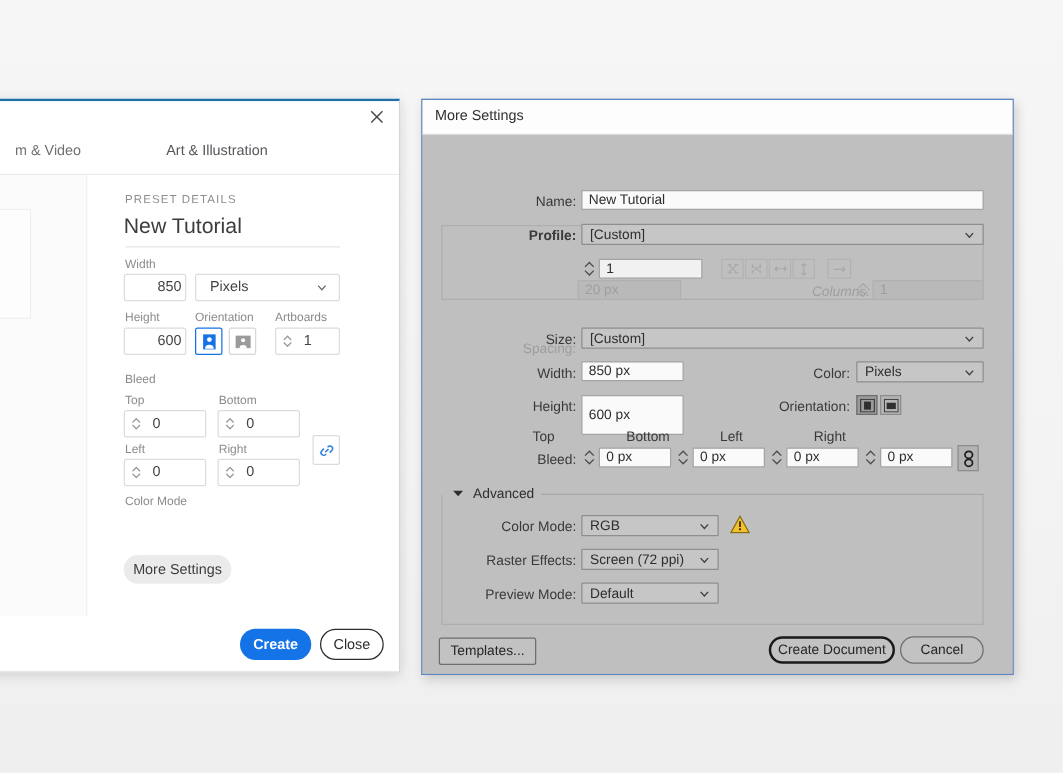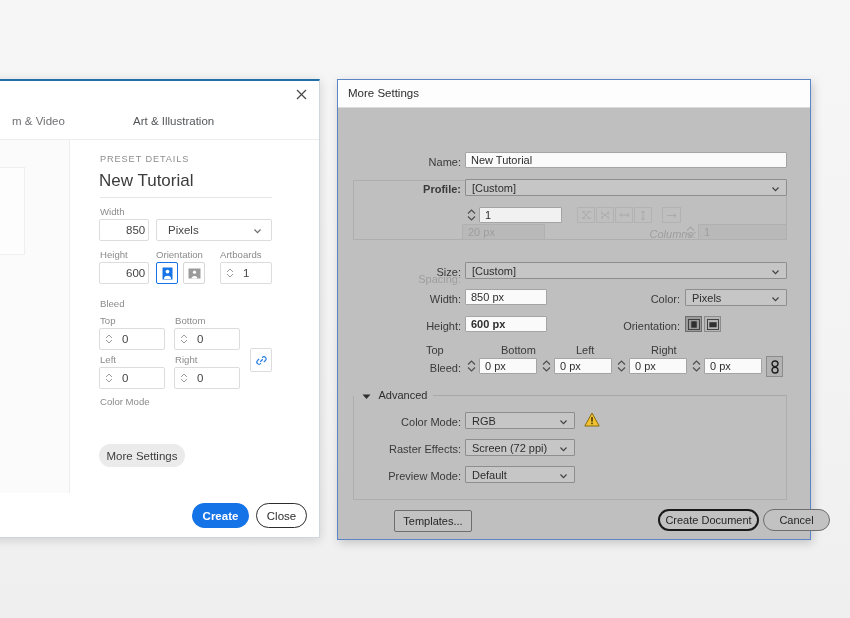--- a/index.html
+++ b/index.html
@@ -228,21 +228,21 @@
   }
   .ms-adv {
     position:absolute; font-size:11px; color:#2e2e2e;
   }
   .ms-advline { position:absolute; height:1px; background:#a8a8a8; }
   .ms-btn {
     position:absolute;
     background:#c2c2c2; border:1px solid #6e6e6e;
     box-sizing:border-box; border-radius:2px;
     font-size:11px; color:#262626;
-    display:flex;align-items:center;justify-content:center;margin-left:43px;
+    display:flex;align-items:center;justify-content:center;
   }
   .ms-btn.rounded { border-radius:11px; }
   .ms-btn.primary { border:2px solid #1a1a1a; border-radius:11px; }
   .warn { position:absolute; width:15px; height:14px; }
 </style>
 </head>
 <body>
 
 <div id="root">
 
@@ -487,21 +487,21 @@
       <div class="ms-select" style="left:347px; top:181px; width:102px; height:17px;">
         <span>Pixels</span>
         <span class="caret">
           <svg width="9" height="9" viewBox="0 0 9 9">
               <path d="M1.5 3 L4.5 6.2 L7.5 3" fill="none" stroke="#3f3f3f" stroke-width="1.1"></path>
             </svg>
         </span>
       </div>
 
       <div class="ms-lab" style="left:40px; top:212px; width:83px;">Height:</div>
-      <div class="ms-input white" style="left:127px; top:208px; width:82px; height:16px;font-weight:bold;">600 px</div>
+      <div class="ms-input white" style="left:127px; top:208px; width:82px; height:32px;">600 px</div>
       <div class="ms-lab" style="left:268px; top:212px; width:74px;">Orientation:</div>
       <div class="ms-oribtn sel" style="left:347px; top:208px;">
         <svg width="12" height="11" viewBox="0 0 13 12">
           <rect x="0.5" y="0.5" width="12" height="11" fill="none" stroke="#3a3a3a" stroke-width="1"></rect>
           <rect x="3.5" y="2.5" width="6" height="7" fill="#2f2f2f"></rect>
         </svg>
       </div>
       <div class="ms-oribtn" style="left:366px; top:208px;">
         <svg width="12" height="11" viewBox="0 0 13 12">
           <rect x="0.5" y="0.5" width="12" height="11" fill="none" stroke="#3a3a3a" stroke-width="1"></rect>

